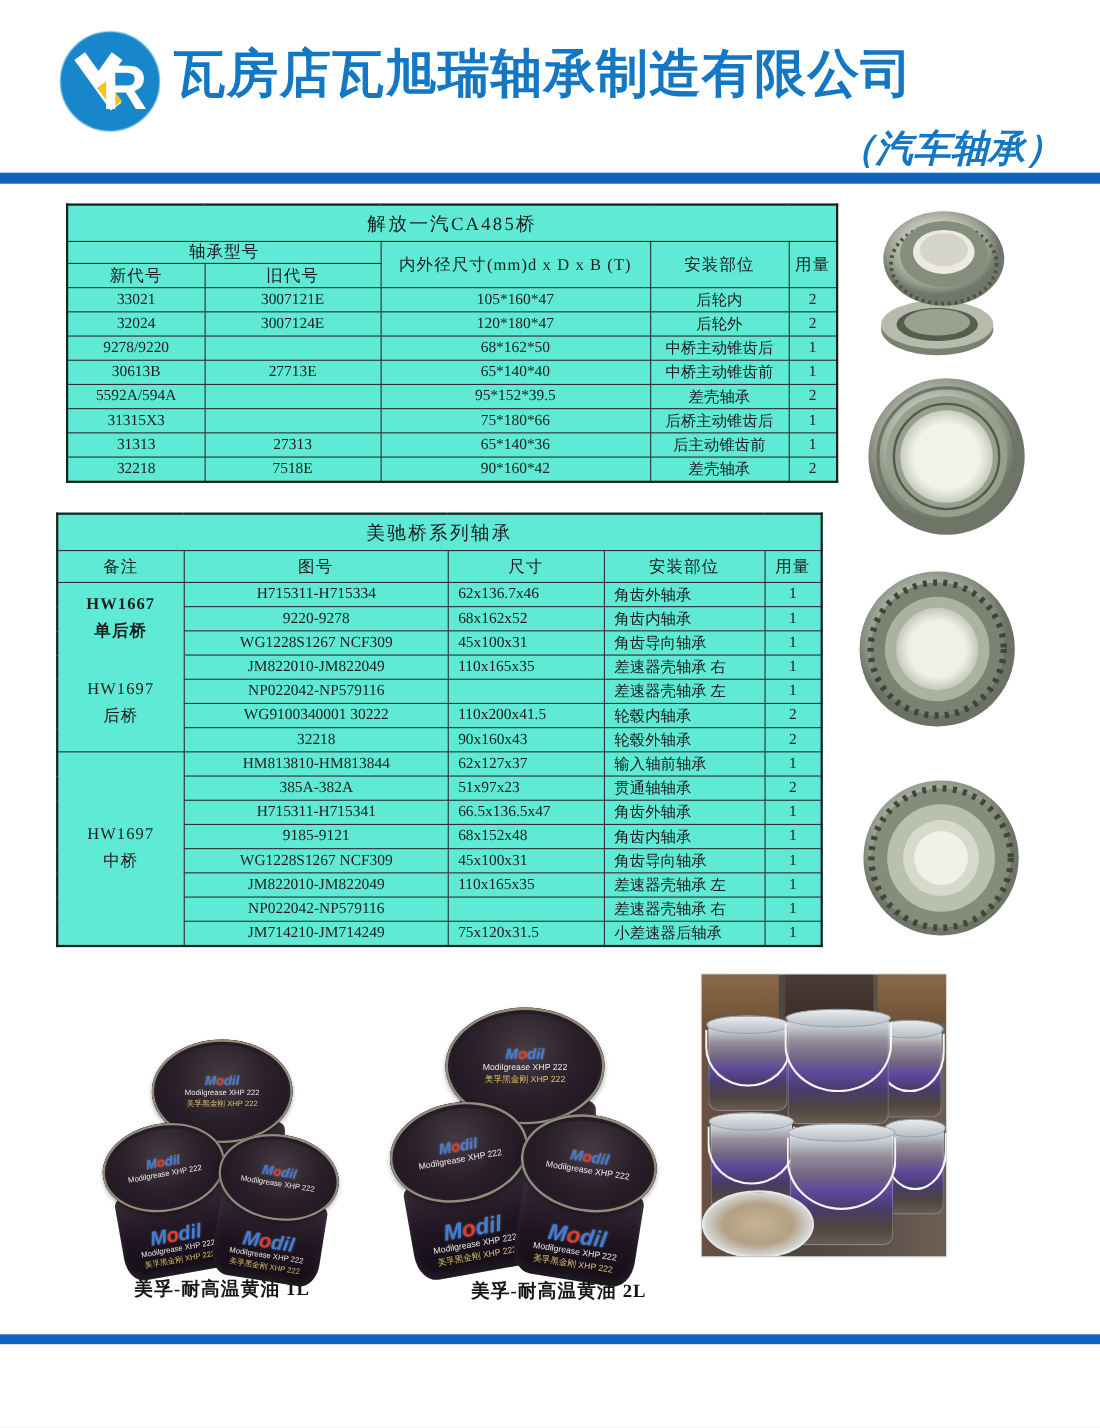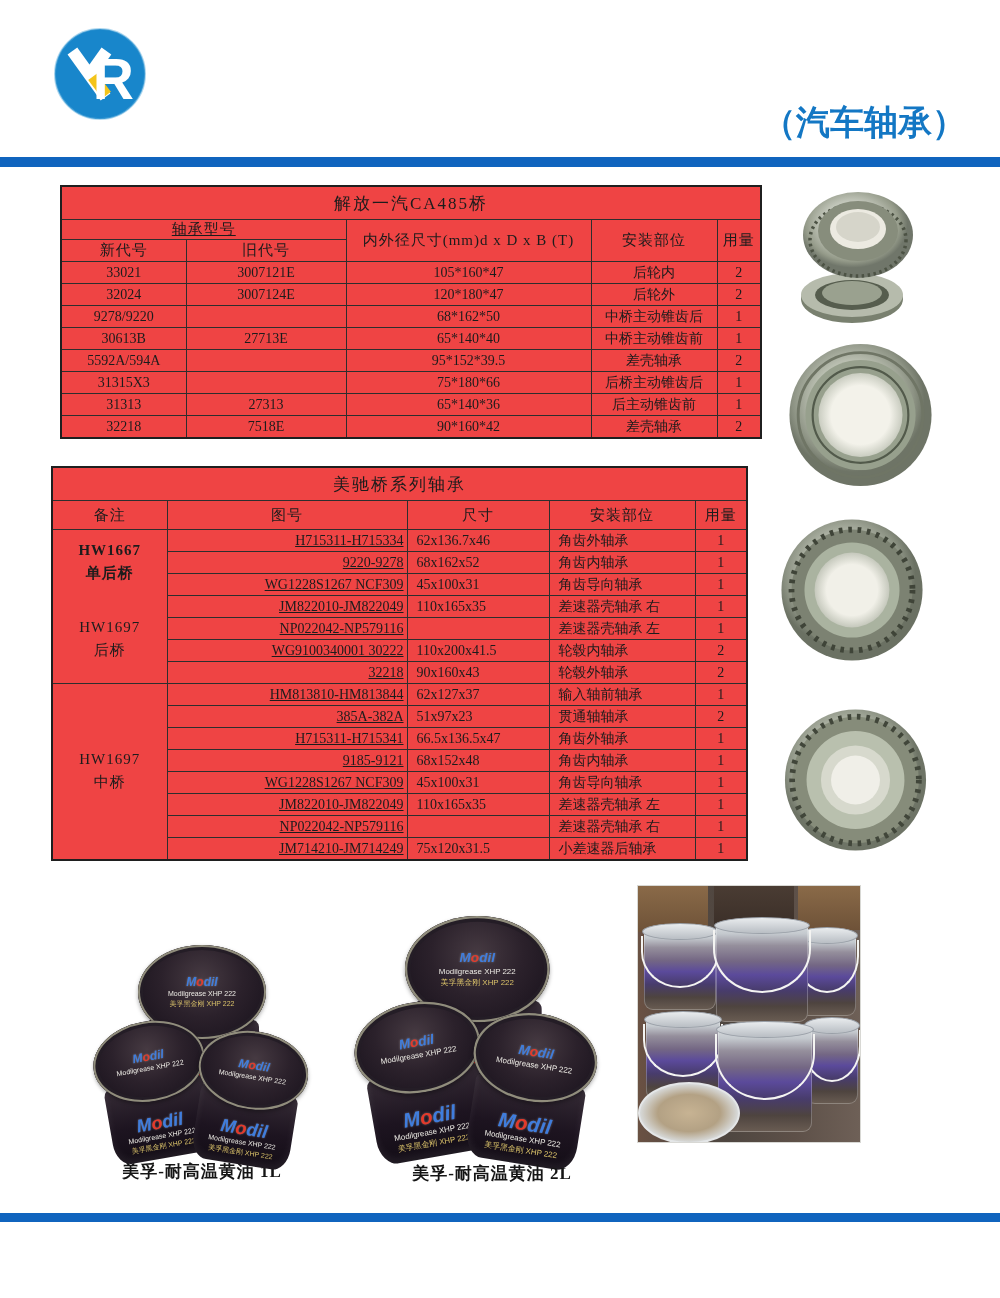--- a/index.html
+++ b/index.html
@@ -4,39 +4,39 @@
 <style>
   html,body{margin:0;padding:0;background:#e9e9e9;}
   .page{position:relative;width:1000px;height:1298px;background:#ffffff;margin:0 auto;overflow:hidden;
         font-family:"Liberation Sans","DejaVu Sans",sans-serif;}
 
   
   .logo{position:absolute;left:54px;top:28px;width:92px;height:92px;}
   .company-name{position:absolute;left:158px;top:36px;width:740px;height:68px;
       font-size:47px;font-weight:bold;color:#1377c4;letter-spacing:1px;white-space:nowrap;
       font-family:"Liberation Sans",sans-serif;}
-  .subtitle{position:absolute;right:34px;top:100px;font-size:34px;font-weight:bold;color:#1377c4;white-space:nowrap;}
+  .subtitle{position:absolute;right:34px;top:112px;font-size:34px;font-weight:bold;color:#1377c4;white-space:nowrap;font-style:italic;}
   .bar{position:absolute;left:0;width:1000px;height:10px;background:#1064be;}
   .bar.top{top:157px;}
   .bar.bottom{top:1213px;height:9px;}
 
   
   .spec-table{position:absolute;border-collapse:collapse;table-layout:fixed;
-      font-family:"Liberation Serif","DejaVu Serif",serif;color:#1c1c1c;background:#ef4444;}
+      font-family:"Liberation Serif","DejaVu Serif",serif;color:#1c1c1c;background:#5eead4;}
   .spec-table td{border:1px solid #2e2e2e;height:21px;font-size:14px;text-align:center;
       padding:0 3px;overflow:hidden;white-space:nowrap;}
   .spec-table{border:2px solid #1f1f1f;}
   .spec-table td.title{height:32px;font-size:17px;letter-spacing:2px;}
   .spec-table td.head{font-size:15px;letter-spacing:1px;}
   #table1{left:60px;top:185px;width:700px;}
-  #table1 td.h1{height:19px;text-decoration:underline;}
+  #table1 td.h1{height:19px;}
   #table1 td.h2{height:21px;}
   #table2{left:51px;top:466px;width:695px;}
   #table2 td.head{height:28px;}
-  #table2 td.l{text-align:right;padding-left:4px;text-decoration:underline;}
+  #table2 td.l{text-align:center;padding-left:4px;}
   #table2 td.lp{text-align:left;padding-left:9px;margin-left:48px;}
   #table2 td.note{font-size:15px;letter-spacing:1px;}
   #table2 td.note div{margin:5px 0;}
   #table2 td.no-div{border-bottom:hidden;font-weight:bold;}
   #table2 td.no-top{border-top:hidden;}
 
   
   .bearing{position:absolute;}
 
   
@@ -89,20 +89,21 @@
 <div class="page">
 
   <svg class="logo" viewBox="0 0 100 100">
     <circle cx="50" cy="50" r="49" fill="#1886cb"></circle>
     <circle cx="50" cy="50" r="49" fill="none" stroke="#5fb0dd" stroke-width="2" opacity=".5"></circle>
     <path d="M20 25 L56 75" stroke="#ffffff" stroke-width="13"></path>
     <path d="M57 25 L40 49" stroke="#ffffff" stroke-width="13"></path>
     <path d="M42 53 L57 73" stroke="#f3c41a" stroke-width="12"></path>
     <text x="42" y="77" font-size="62" font-weight="bold" fill="#ffffff" font-family="Liberation Sans, sans-serif">R</text>
   </svg>
+  <div class="company-name">瓦房店瓦旭瑞轴承制造有限公司</div>
   <div class="subtitle">（汽车轴承）</div>
   <div class="bar top"></div>
 
   <table class="spec-table" id="table1">
     <colgroup>
         <col style="width:125px">
         <col style="width:160px">
         <col style="width:245px">
         <col style="width:126px">
         <col style="width:44px">
@@ -482,17 +483,17 @@
         <div class="handle"></div>
       </div>
     <div class="bucket" style="left:80px;top:142px;width:94px;height:104px">
         <div class="rim"></div>
         <div class="handle"></div>
       </div>
     <div class="open-bucket" style="left:0px;top:196px;width:98px;height:58px"></div>
   </div>
 
   <div class="caption" style="left:102px;top:1160px;width:200px;text-align:center">美孚-耐高温黄油 1L</div>
-  <div class="caption" style="left:387px;top:1162px;width:210px;text-align:center">美孚-耐高温黄油 2L</div>
+  <div class="caption" style="left:403px;top:1162px;width:210px;text-align:center">美孚-耐高温黄油 2L</div>
 
   <div class="bar bottom"></div>
 
 </div>
 
 </body></html>

